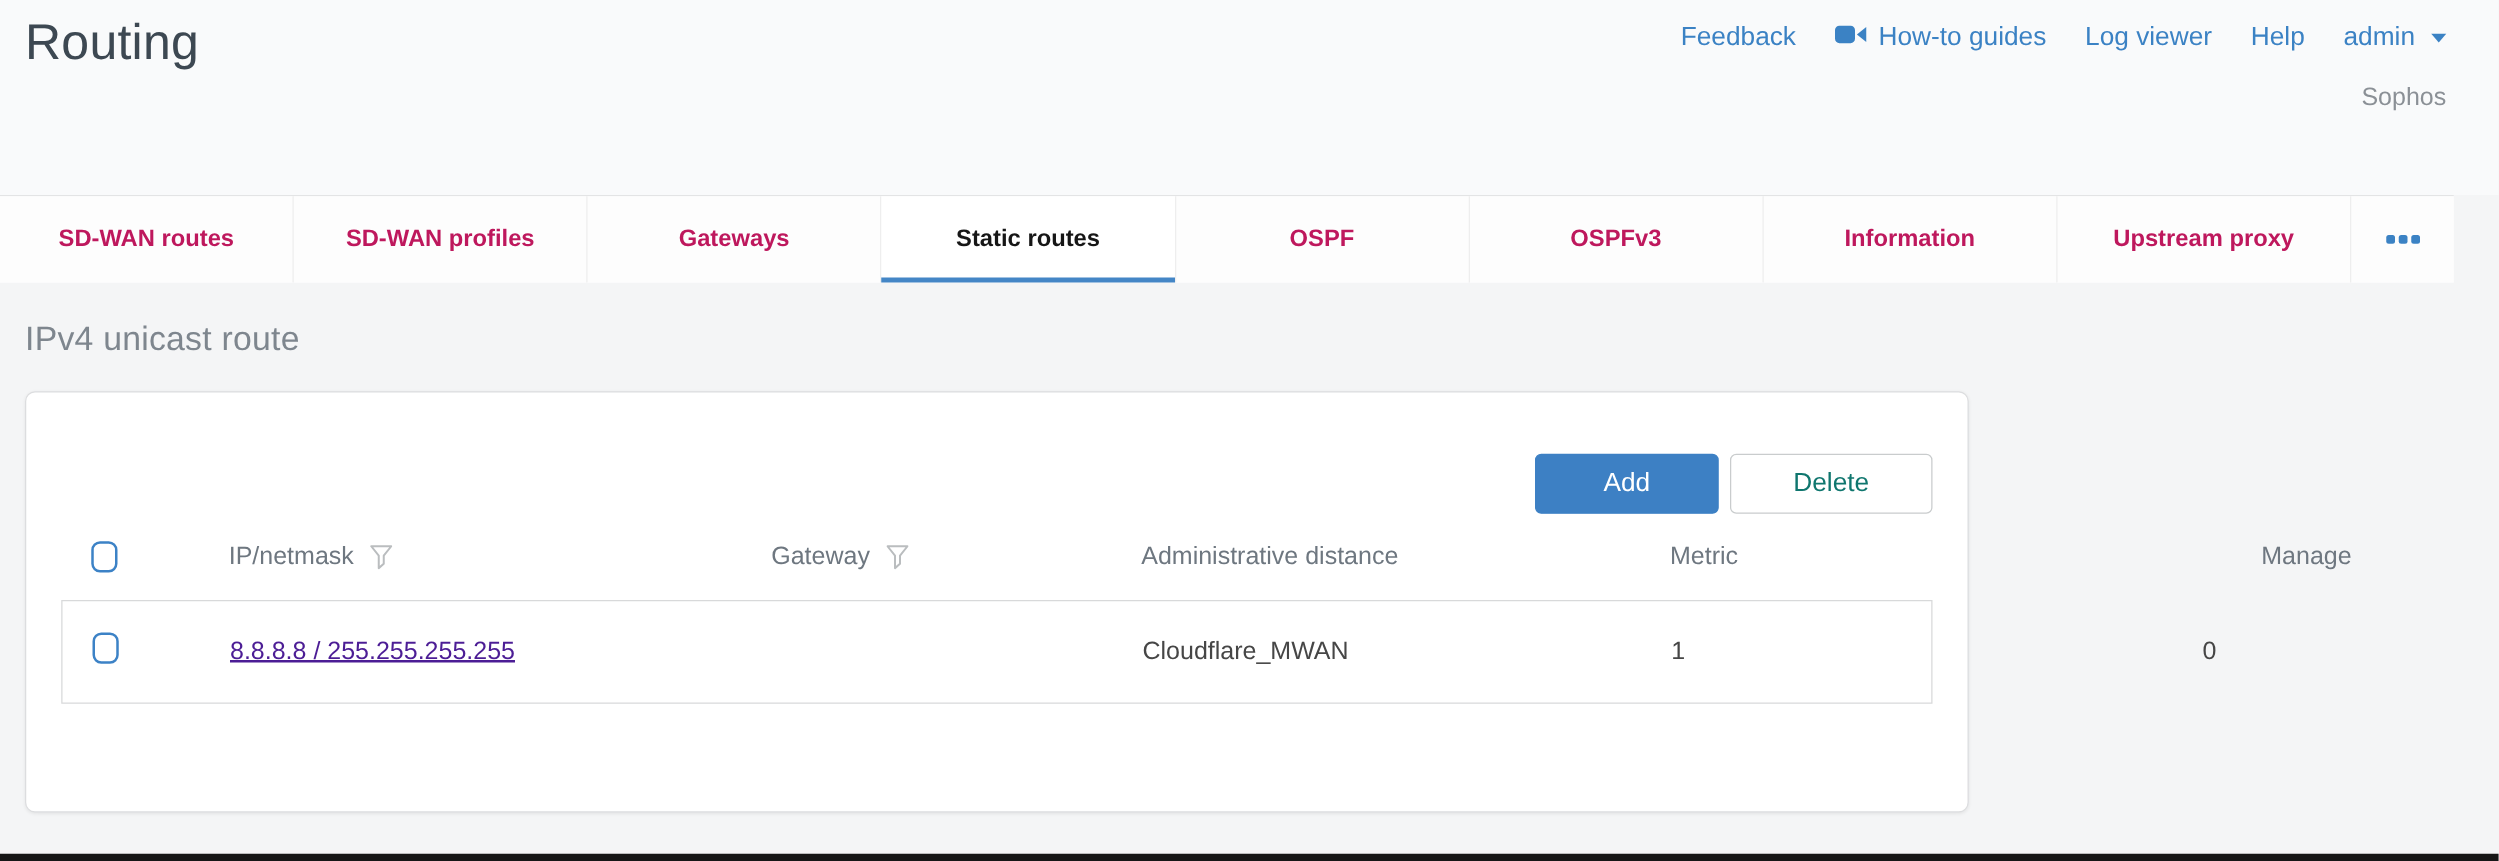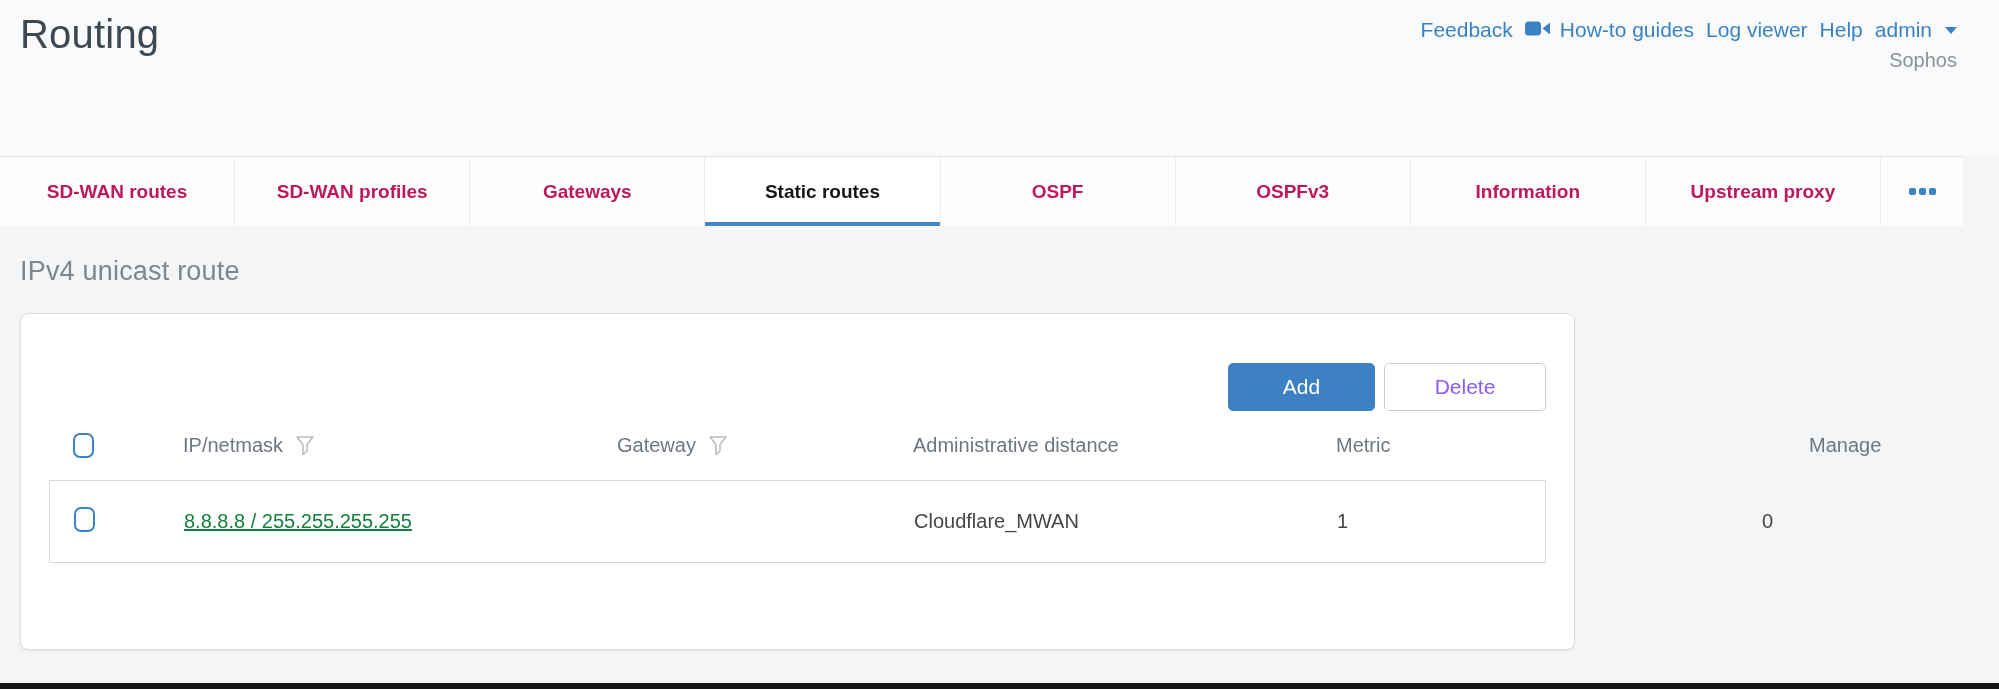--- a/index.html
+++ b/index.html
@@ -22,41 +22,41 @@
     padding:10px 42px 0 20px;
   }
   .page-title {
     font-size:40px;
     font-weight:400;
     color:#3d4852;
     letter-spacing:0.2px;
     margin-top:2px;
   }
   .topnav { display:flex; flex-direction:column; align-items:flex-end; padding-top:8px; }
-  .topnav-links { display:flex; align-items:flex-start; gap:12px; }
+  .topnav-links { display:flex; align-items:flex-start; gap:31px; }
   .toplink {
     color:#3b82c4;
     font-size:21px;
     font-weight:500;
     text-decoration:none;
     display:flex;
     align-items:center;
     gap:9px;
     cursor:pointer;
     white-space:nowrap;
   }
   .caret-down {
     width:0; height:0;
     border-left:6px solid transparent;
     border-right:6px solid transparent;
     border-top:7px solid #3b82c4;
     margin-left:4px;
     display:inline-block;
   }
-  .brand-label { color:#8b9096; font-size:20px; margin-top:7px; }
+  .brand-label { color:#8b9096; font-size:20px; margin-top:25px; }
 
   
   .tabbar {
     position:absolute;
     top:156px; left:0;
     width:1963px; height:70px;
     display:flex;
     background:#fdfdfd;
     border-top:1px solid #e3e4e5;
   }
@@ -143,21 +143,21 @@
   .btn-primary {
     min-width:147px;
     background:#3d80c4;
     border:1px solid #3d80c4;
     color:#ffffff;
   }
   .btn-secondary {
     min-width:162px;
     background:#ffffff;
     border:1px solid #c9cccd;
-    color:#8b5cf6;
+    color:#0f766e;
   }
 
   .grid-row {
     display:grid;
     grid-template-columns:104px 404px 266px 393px 395px 169px 1fr;
     align-items:center;
     gap:30px;
   }
   .thead { height:69px; }
   .th {
@@ -172,21 +172,21 @@
   .th-check, .td-check { padding-left:24px; }
   .th-manage { padding-left:48px; }
 
   .trow {
     height:83px;
     border:1px solid #d8d9da;
     background:#ffffff;
   }
   .td { font-size:20px; color:#464646; white-space:nowrap; }
   .route-link {
-    color:#15803d;
+    color:#4c1d95;
     text-decoration:underline;
     cursor:pointer;
   }
   .td-manage {
     display:flex;
     align-items:center;
     gap:13px;
     padding-left:62px;
   }
   .icon-btn { cursor:pointer; display:flex; align-items:center; }

